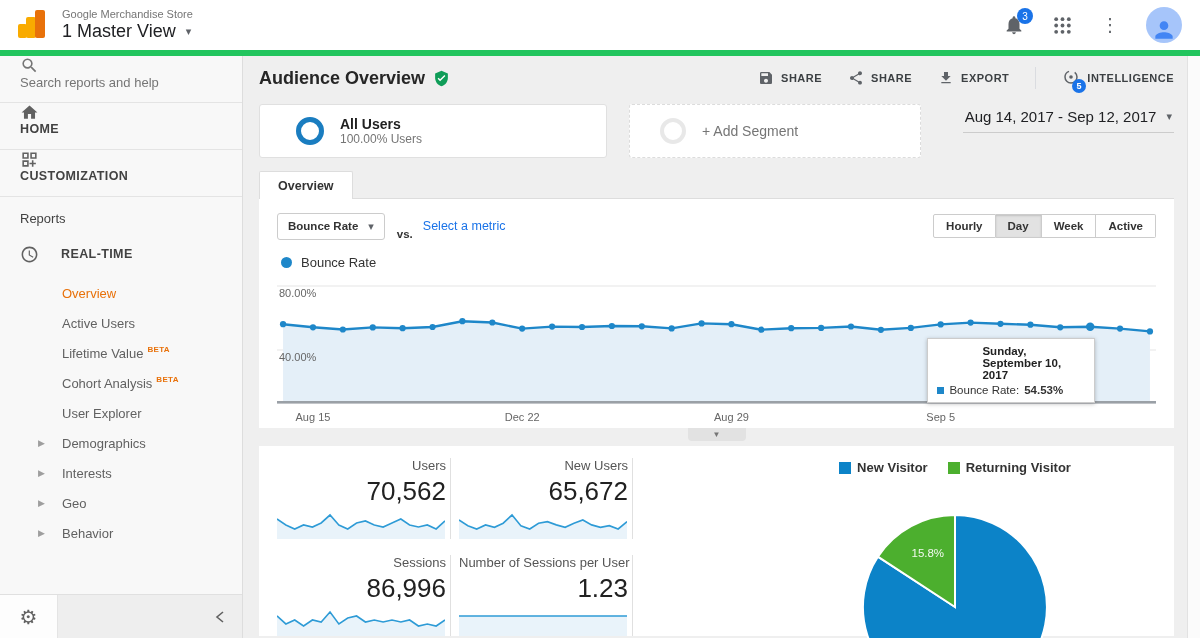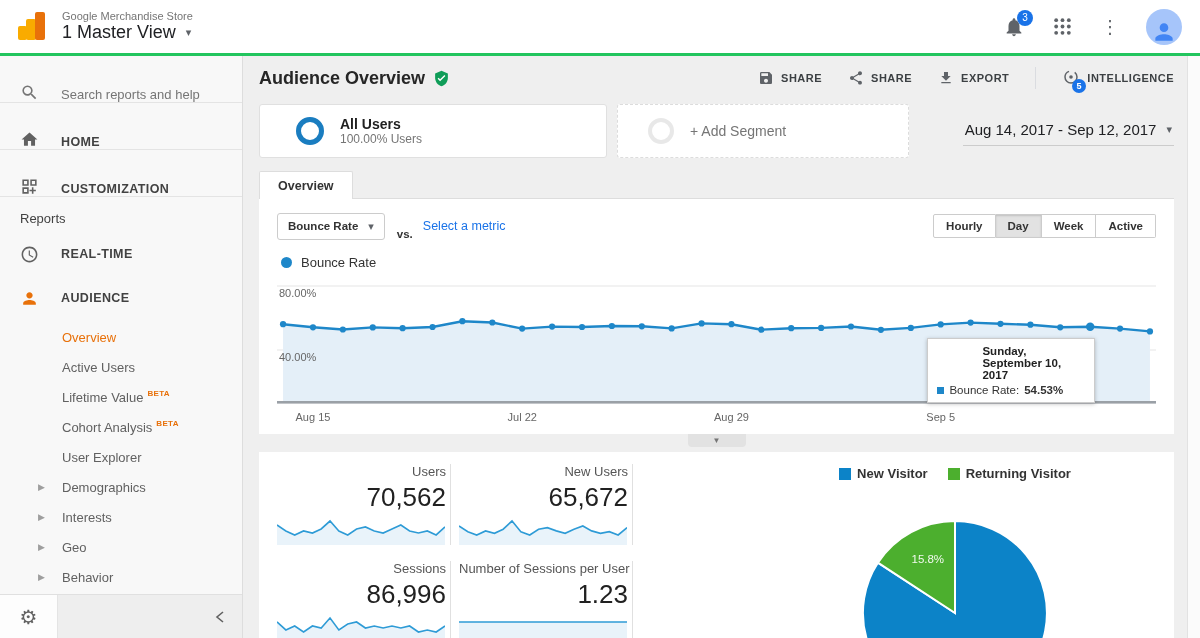--- a/index.html
+++ b/index.html
@@ -1,40 +1,40 @@
 <!DOCTYPE html>
 <html><head>
 <meta charset="utf-8">
 <style>
   * { margin:0; padding:0; box-sizing:border-box; }
   html,body { width:1200px; height:638px; overflow:hidden; background:#efefef;
     font-family:"Liberation Sans","DejaVu Sans",sans-serif; color:#333; }
 
   
   .topbar { position:absolute; top:0; left:0; width:1200px; height:56px; background:#fff;
-    display:flex; align-items:center; padding:0 18px 0 14px; border-bottom:3px solid #22c55e; z-index:30; }
+    display:flex; align-items:center; padding:0 18px 0 14px; border-bottom:6px solid #22c55e; z-index:30; }
   .logo { width:34px; height:32px; position:relative; margin-right:14px; }
   .logo .bar1 { position:absolute; left:4px; bottom:3px; width:9px; height:14px; background:#f9ab00; border-radius:2px; }
   .logo .bar2 { position:absolute; left:12px; bottom:3px; width:10px; height:21px; background:#f9ab00; border-radius:2px; }
   .logo .bar3 { position:absolute; left:21px; bottom:3px; width:10px; height:28px; background:#e8710a; border-radius:2px; }
   .tb-titles { display:flex; flex-direction:column; line-height:1.15; }
   .tb-account { font-size:11px; color:#757575; }
   .tb-view { font-size:18px; color:#202124; display:flex; align-items:center; gap:10px; }
   .caret { font-size:11px; color:#5f6368; }
   .tb-right { margin-left:auto; display:flex; align-items:center; gap:24px; }
   .tb-icon { position:relative; width:24px; height:24px; display:flex; align-items:center; justify-content:center; cursor:pointer; }
   .badge { position:absolute; top:-5px; right:-7px; min-width:16px; height:16px; border-radius:8px; background:#1a73e8;
     color:#fff; font-size:10px; display:flex; align-items:center; justify-content:center; padding:0 3px; }
   .kebab { font-size:18px; color:#5f6368; }
   .avatar { width:36px; height:36px; border-radius:50%; background:#a6c5fa; display:flex; align-items:flex-end; justify-content:center; overflow:hidden; cursor:pointer; }
 
   
   .sidebar { position:absolute; top:56px; left:0; width:243px; height:582px; background:#f8f8f8;
     border-right:1px solid #ddd; z-index:20; }
-  .sb-row { display:flex; align-items:flex-end; gap:22px; padding:0 0 0 20px; height:47px; border-bottom:1px solid #e4e4e4; cursor:pointer; }
+  .sb-row { display:flex; align-items:flex-start; padding:0 0 0 20px; height:47px; border-bottom:1px solid #e4e4e4; cursor:pointer;flex-direction:column; }
   .sb-row .lbl { font-size:12.5px; letter-spacing:.4px; color:#424242; font-weight:700; }
   .sb-search .lbl { color:#757575; font-weight:400; font-size:13px; letter-spacing:0; }
   .sb-section-label { font-size:13px; color:#424242; padding:14px 0 6px 20px; }
   .sb-report { display:flex; align-items:center; gap:22px; padding-left:20px; height:44px; cursor:pointer; }
   .sb-report .lbl { font-size:12.5px; letter-spacing:.4px; color:#424242; font-weight:700; }
   .sb-sub { list-style:none; margin:2px 0 0 0; }
   .sb-sub li { position:relative; padding:0 0 0 62px; height:30px; display:flex; align-items:center; font-size:13px; color:#616161; cursor:pointer; }
   .sb-sub li.active { color:#e8710a; }
   .sb-sub .exp { position:absolute; left:38px; font-size:9px; color:#9e9e9e; }
   .beta { font-size:8px; color:#e8710a; font-weight:700; margin:-8px 0 0 4px; letter-spacing:.3px; }
@@ -50,39 +50,39 @@
 
   .page-header { height:44px; display:flex; align-items:center; }
   .page-title { font-size:18px; font-weight:600; color:#262626; margin-right:8px; }
   .hdr-actions { margin-left:auto; display:flex; align-items:center; gap:26px; }
   .hdr-btn { display:flex; align-items:center; gap:7px; font-size:11px; font-weight:700; letter-spacing:.5px; color:#3c4043; cursor:pointer; }
   .hdr-sep { width:1px; height:22px; background:#dadce0; }
   .intel-wrap { position:relative; }
   .intel-badge { position:absolute; bottom:-5px; right:-6px; width:14px; height:14px; border-radius:50%; background:#1a73e8;
     color:#fff; font-size:9px; display:flex; align-items:center; justify-content:center; }
 
-  .segments-row { display:flex; align-items:center; gap:10px; margin:4px 0 12px; }
+  .segments-row { display:flex; align-items:flex-start; gap:22px; margin:4px 0 12px; }
   .seg-card { width:348px; height:54px; background:#fff; border:1px solid #e0e0e0; border-radius:3px;
     display:flex; align-items:center; padding:0 14px; gap:16px; cursor:pointer; }
   .seg-ring { width:28px; height:28px; border-radius:50%; border:5px solid #1a7dc0; margin-left:22px; }
   .seg-txt .t1 { font-size:14px; color:#212121; font-weight:600; }
   .seg-txt .t2 { font-size:12px; color:#757575; }
   .seg-add { width:292px; height:54px; background:#fff; border:1px dashed #dcdcdc; border-radius:3px;
     display:flex; align-items:center; gap:16px; padding:0 16px; cursor:pointer; }
   .seg-add .ring { width:26px; height:26px; border-radius:50%; border:4px solid #e8e8e8; margin-left:14px; }
   .seg-add .t { font-size:14px; color:#757575; }
   .daterange { margin-left:auto; display:flex; align-items:center; gap:10px; font-size:15px; color:#202124;
     border-bottom:1px solid #ccc; padding:4px 2px 7px; cursor:pointer; }
 
   .tabbar { display:flex; margin-top:6px; }
   .tab { background:#fff; border:1px solid #ddd; border-bottom:none; padding:7px 18px 6px; font-size:12.5px; font-weight:700;
     color:#333; position:relative; top:1px; z-index:2; border-radius:2px 2px 0 0; cursor:pointer; }
 
   .panel { background:#fff; border-top:1px solid #ddd; }
-  .panel-chart { padding:12px 18px 8px; position:relative; z-index:1; }
+  .panel-chart { padding:12px 18px 2px; position:relative; z-index:1; }
   .controls-row { display:flex; align-items:center; height:30px; }
   .metric-select { display:flex; align-items:center; gap:10px; border:1px solid #ccc; border-radius:3px; background:#fff;
     padding:6px 10px; font-size:11.5px; font-weight:700; color:#333; cursor:pointer; }
   .vs { font-size:11.5px; font-weight:700; color:#333; margin:16px 10px 0 12px; }
   .metric-link { font-size:12.5px; color:#1a73e8; cursor:pointer; }
   .gran-group { margin-left:auto; display:flex; }
   .gran-btn { border:1px solid #ccc; border-left:none; background:#fff; padding:5px 12px; font-size:11.5px; font-weight:700;
     color:#333; cursor:pointer; font-family:inherit; }
   .gran-btn:first-child { border-left:1px solid #ccc; border-radius:2px 0 0 2px; }
   .gran-btn:last-child { border-radius:0 2px 2px 0; }
@@ -191,26 +191,20 @@
         <path d="M3 11h8V3H3v8zm2-6h4v4H5V5zm8-2v8h8V3h-8zm6 6h-4V5h4v4zM3 21h8v-8H3v8zm2-6h4v4H5v-4zm12-2h-2v3h-3v2h3v3h2v-3h3v-2h-3v-3z"></path>
       </svg>
     <span class="lbl">CUSTOMIZATION</span>
   </div>
   <div class="sb-section-label">Reports</div>
   <div class="sb-report">
     <svg class="icon" width="19" height="19" viewBox="0 0 24 24" fill="#616161">
         <path d="M11.99 2C6.47 2 2 6.48 2 12s4.47 10 9.99 10C17.52 22 22 17.52 22 12S17.52 2 11.99 2zM12 20c-4.42 0-8-3.58-8-8s3.58-8 8-8 8 3.58 8 8-3.58 8-8 8zm.5-13H11v6l5.25 3.15.75-1.23-4.5-2.67z"></path>
       </svg>
     <span class="lbl">REAL-TIME</span>
-  </div>
-  <div class="sb-report">
-    <svg class="icon" width="19" height="19" viewBox="0 0 24 24" fill="#e8710a">
-        <path d="M12 12c2.21 0 4-1.79 4-4s-1.79-4-4-4-4 1.79-4 4 1.79 4 4 4zm0 2c-2.67 0-8 1.34-8 4v2h16v-2c0-2.66-5.33-4-8-4z"></path>
-      </svg>
-    <span class="lbl">AUDIENCE</span>
   </div>
   <ul class="sb-sub">
     <li class="active">
         <span>Overview</span>
       </li>
     <li>
         <span>Active Users</span>
       </li>
     <li>
         <span>Lifetime Value</span>
@@ -378,21 +372,21 @@
         <div class="tt1">Sunday, September 10, 2017</div>
         <div class="tt2">
             <span class="sq"></span>
           <span>Bounce Rate:</span>
           <span class="ttv">54.53%</span>
           </div>
       </div>
     </div>
     <div class="xlabels" id="xlabels">
         <span style="left: 4.0889%;">Aug 15</span>
-        <span style="left: 27.8947%;">Jul 22</span>
+        <span style="left: 27.8947%;">Dec 22</span>
         <span style="left: 51.7004%;">Aug 29</span>
         <span style="left: 75.5062%;">Sep 5</span>
       </div>
   </div>
 
   <div class="gap-row">
     <div class="collapse-handle">
         <span>▼</span>
       </div>
   </div>

